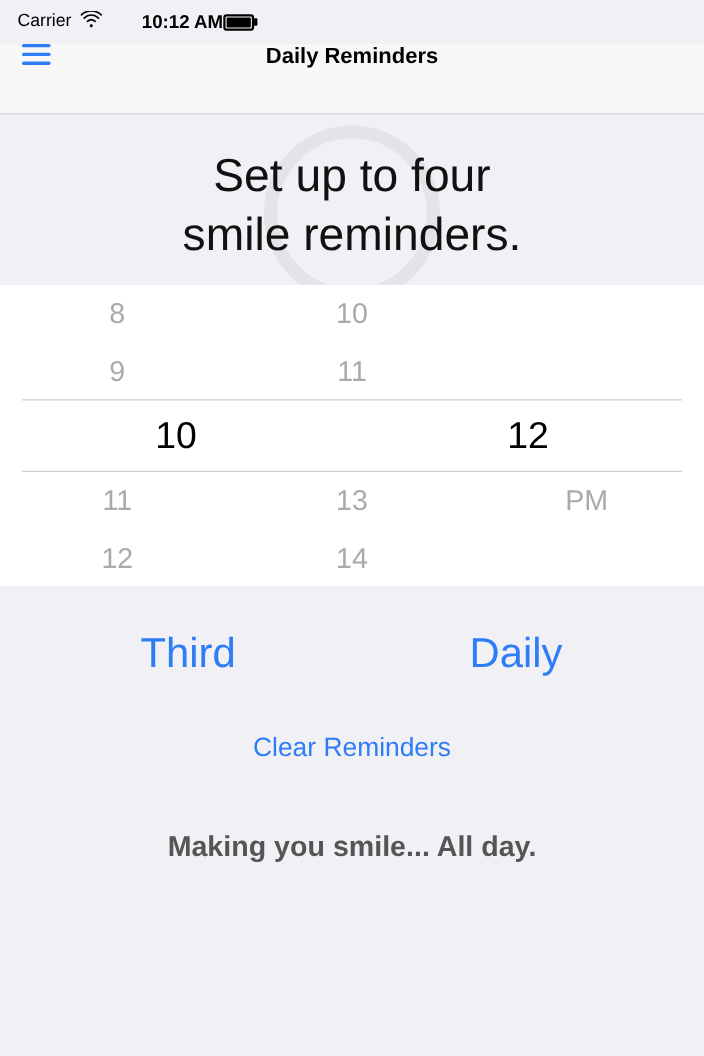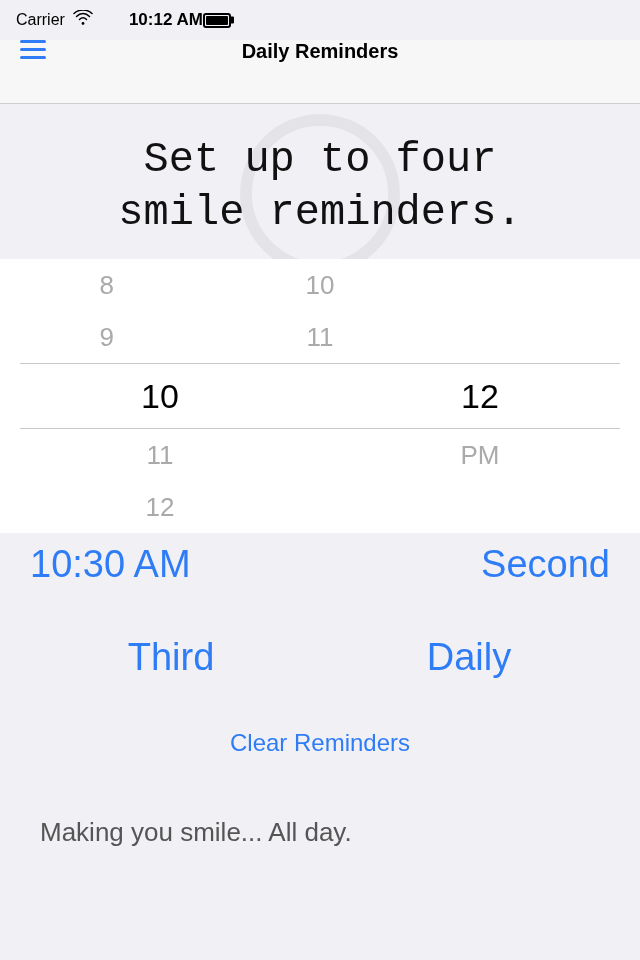--- a/index.html
+++ b/index.html
@@ -120,21 +120,20 @@
       border: 12px solid rgba(0,0,0,0.05);
       pointer-events: none;
     }
     .headline-text {
       font-size: 42px;
       font-weight: 300;
       color: #111;
       line-height: 1.25;
       position: relative;
       z-index: 1;
-      font-family: Liberation Mono, monospace;
     }
 
     
     .time-picker-container {
       background: #fff;
       margin: 0;
       width: 100%;
       position: relative;
     }
     .picker-separator {
@@ -189,24 +188,25 @@
     .clear-btn {
       text-align: center;
       padding: 20px 0 30px;
       font-size: 24px;
       color: #2e7cf6;
       cursor: pointer;
     }
 
     
     .footer-text {
+      text-align: center;
       font-size: 26px;
       color: #555;
       padding: 30px 40px 20px;
-      font-weight: 400;
+      font-weight: 700;
     }
 
     
     .time-display-row {
       display: flex;
       justify-content: space-between;
       align-items: center;
       padding: 10px 30px;
     }
     .time-display {
@@ -291,29 +291,29 @@
     </div>
 
     <div class="picker-separator"></div>
 
     <div class="picker-below">
       <div class="picker-col">
         <div class="picker-item">11</div>
         <div class="picker-item">12</div>
       </div>
       <div class="picker-col">
+        <div class="picker-item">13</div>
+        <div class="picker-item">14</div>
+      </div>
+      <div class="picker-col">
         <div class="picker-item">PM</div>
       </div>
     </div>
   </div>
 
-  <div class="time-display-row">
-    <div class="time-display">10:30 AM</div>
-    <div class="second-reminder-label">Second</div>
-  </div>
 
   <div class="reminders-grid">
     <div class="reminder-btn">Third</div>
     <div class="reminder-btn">Daily</div>
   </div>
 
   <div class="clear-btn">Clear Reminders</div>
 
   <div class="footer-text">Making you smile... All day.</div>
 

